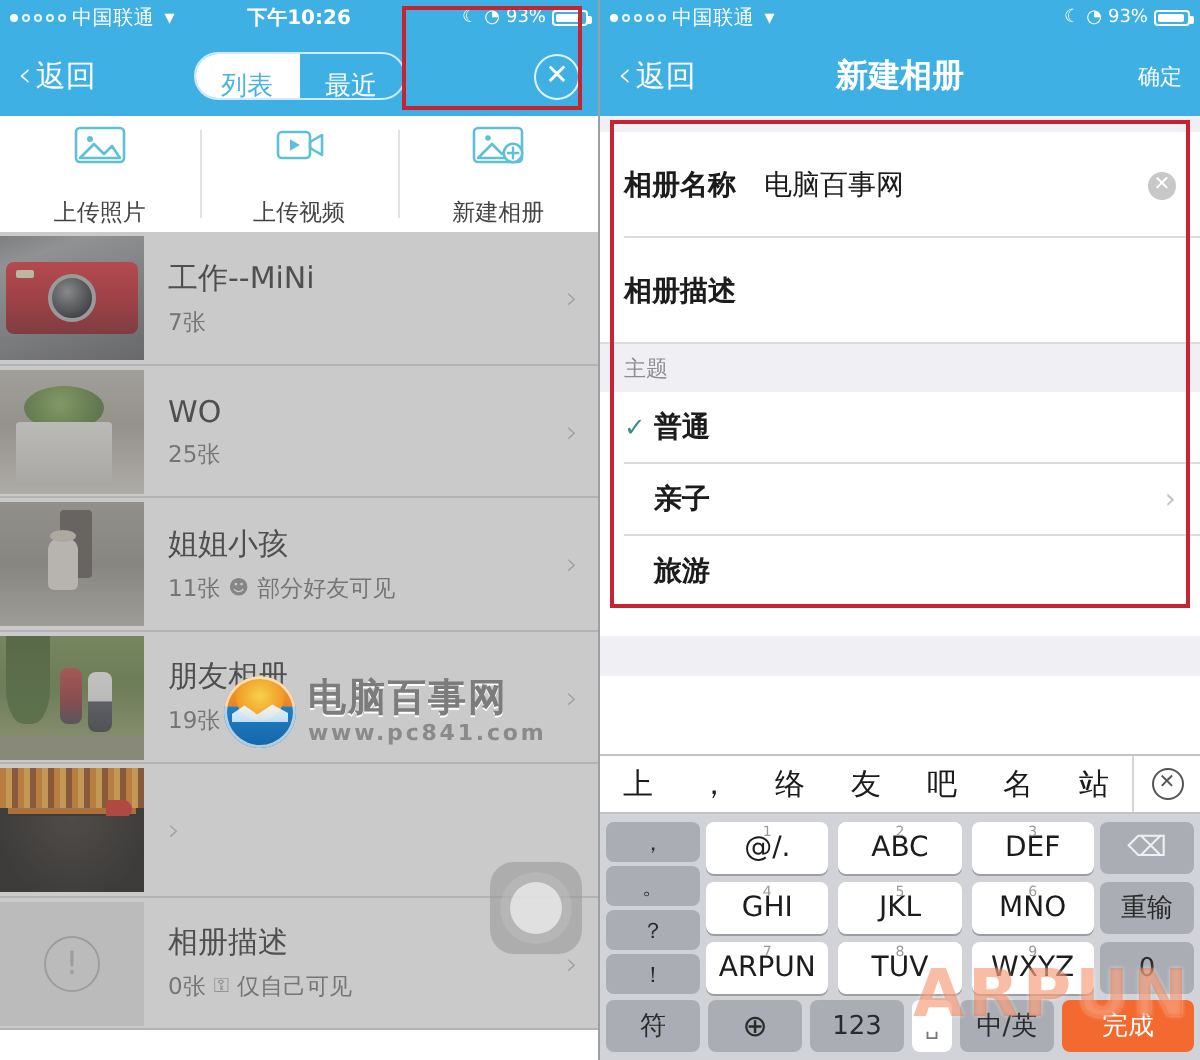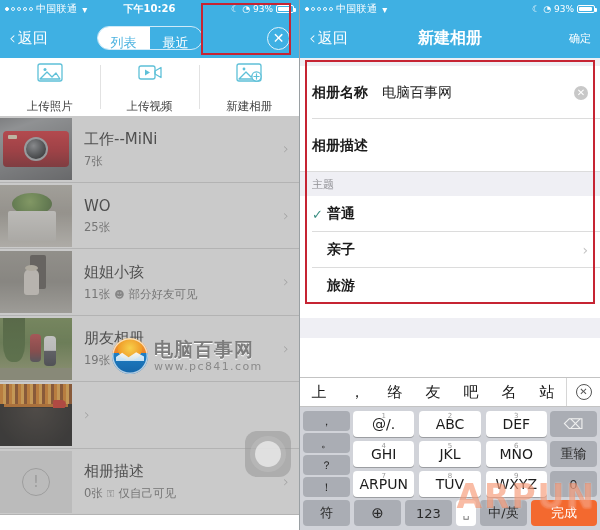--- a/index.html
+++ b/index.html
@@ -208,21 +208,21 @@
     position:relative;
   }
   .wm-logo::after{
     content:""; position:absolute; left:4px; right:4px; top:13px; height:10px;
     background:linear-gradient(180deg,#ffffff 0%,#cfe8f8 100%);
     clip-path:polygon(0 60%,22% 18%,45% 62%,72% 12%,100% 55%,100% 100%,0 100%);
     opacity:.92;
   }
   .wm-txt1 { font-size:19px; color:#7c7c7c; font-weight:bold; letter-spacing:1px;
              text-shadow:0 1px 0 #fff; }
-  .wm-txt2 { font-size:11px; color:#8a8a8a; letter-spacing:1.4px; font-weight:normal; }
+  .wm-txt2 { font-size:11px; color:#8a8a8a; letter-spacing:1.4px; font-weight:bold; }
   .wm-col { display:flex; flex-direction:column; line-height:1.15; }
 
   
   .assistive {
     position:absolute; right:8px; bottom:38px; width:46px; height:46px;
     border-radius:12px; background:rgba(150,150,150,.55); z-index:7;
     display:flex; align-items:center; justify-content:center; cursor:pointer;
   }
   .assistive .inner {
     width:26px; height:26px; border-radius:50%;

